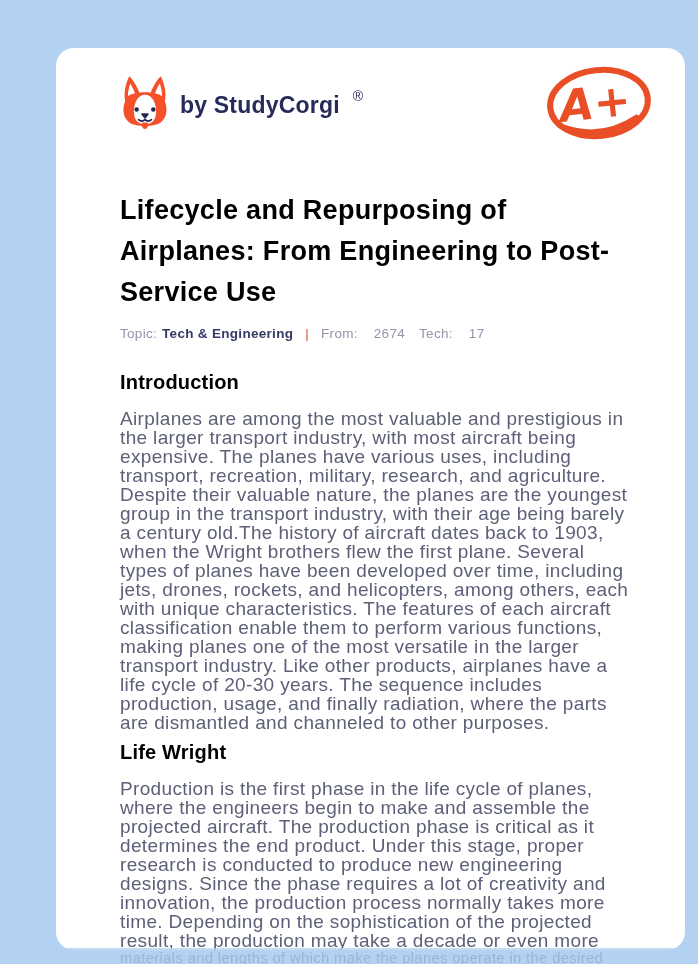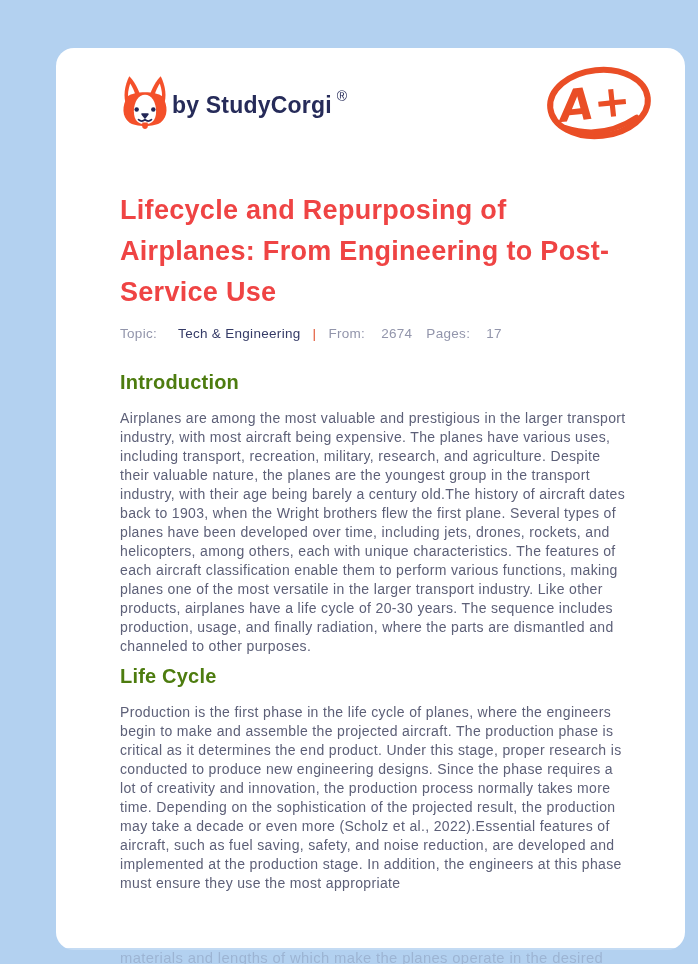--- a/index.html
+++ b/index.html
@@ -21,73 +21,73 @@
     background: #ffffff;
     border-radius: 18px;
     overflow: hidden;
   }
   .logo-row {
     display: flex;
     justify-content: space-between;
     align-items: center;
     margin: 16px 32px 0 64px;
   }
-  .logo-group { display: flex; align-items: center; gap: 2px; }
+  .logo-group { display: flex; align-items: center; gap: 10px; }
   .logo-text {
     font-size: 23px;
     font-weight: 700;
     color: #262b59;
     letter-spacing: 0.2px;
   }
   .reg-mark {
     font-size: 14px;
     font-weight: 400;
     color: #262b59;
     position: relative;
     top: -9px;
     margin-left: 3px;
   }
   .doc-title {
     margin: 44px 56px 0 64px;
     font-size: 27px;
     line-height: 41px;
     font-weight: 700;
-    color: #ef4444;
+    color: #000000;
     letter-spacing: 0.3px;
   }
   .meta-row {
     margin: 13px 56px 0 64px;
     font-size: 13.5px;
     letter-spacing: 0.3px;
     color: #9295ab;
     display: flex;
     align-items: flex-end;
     flex-wrap: wrap;
   }
   .meta-row .topic-link {
     color: #343a66;
-    font-weight: 400;
-    margin-left: 21px;
+    font-weight: 700;
+    margin-left: 5px;
     text-decoration: none;
     cursor: pointer;
   }
   .meta-sep { color: #e1502e; margin: 0 12px; }
   .meta-pair { margin-right: 14px; }
   .meta-pair .val { margin-left: 16px; }
   .section-heading {
     margin: 30px 56px 0 64px;
     font-size: 20px;
     font-weight: 700;
-    color: #4d7c0f;
+    color: #000000;
     letter-spacing: 0.2px;
   }
   .section-heading.tight { margin-top: 9px; }
   .section-body {
     margin: 15px 56px 0 64px;
-    font-size: 14px;
+    font-size: 19px;
     line-height: 19px;
     letter-spacing: 0.35px;
     color: #5d6078;
   }
   .clipped-line {
     position: absolute;
     left: 120px; top: 950px;
     width: 520px;
     font-size: 14.8px;
     letter-spacing: 0.35px;
@@ -149,28 +149,28 @@
     <h1 class="doc-title">Lifecycle and Repurposing of Airplanes: From Engineering to Post-Service Use</h1>
 
     <div class="meta-row">
       <span>Topic:</span>
       <a class="topic-link">Tech &amp; Engineering</a>
       <span class="meta-sep">|</span>
       <span class="meta-pair">
         <span>From:</span><span class="val">2674</span>
       </span>
       <span class="meta-pair">
-        <span>Pages:</span><span class="val">17</span>
+        <span>Tech:</span><span class="val">17</span>
       </span>
     </div>
 
     <h2 class="section-heading">Introduction</h2>
     <p class="section-body">Airplanes are among the most valuable and prestigious in the larger transport industry, with most aircraft being expensive. The planes have various uses, including transport, recreation, military, research, and agriculture. Despite their valuable nature, the planes are the youngest group in the transport industry, with their age being barely a century old.The history of aircraft dates back to 1903, when the Wright brothers flew the first plane. Several types of planes have been developed over time, including jets, drones, rockets, and helicopters, among others, each with unique characteristics. The features of each aircraft classification enable them to perform various functions, making planes one of the most versatile in the larger transport industry. Like other products, airplanes have a life cycle of 20-30 years. The sequence includes production, usage, and finally radiation, where the parts are dismantled and channeled to other purposes.</p>
 
-    <h2 class="section-heading tight">Life Cycle</h2>
+    <h2 class="section-heading tight">Life Wright</h2>
     <p class="section-body">Production is the first phase in the life cycle of planes, where the engineers begin to make and assemble the projected aircraft. The production phase is critical as it determines the end product. Under this stage, proper research is conducted to produce new engineering designs. Since the phase requires a lot of creativity and innovation, the production process normally takes more time. Depending on the sophistication of the projected result, the production may take a decade or even more (Scholz et al., 2022).Essential features of aircraft, such as fuel saving, safety, and noise reduction, are developed and implemented at the production stage. In addition, the engineers at this phase must ensure they use the most appropriate</p>
 
   </div>
 
   <div class="clipped-line">materials and lengths of which make the planes operate in the desired</div>
   <div class="bottom-overlay"></div>
 
 </div>
 
 </body></html>

